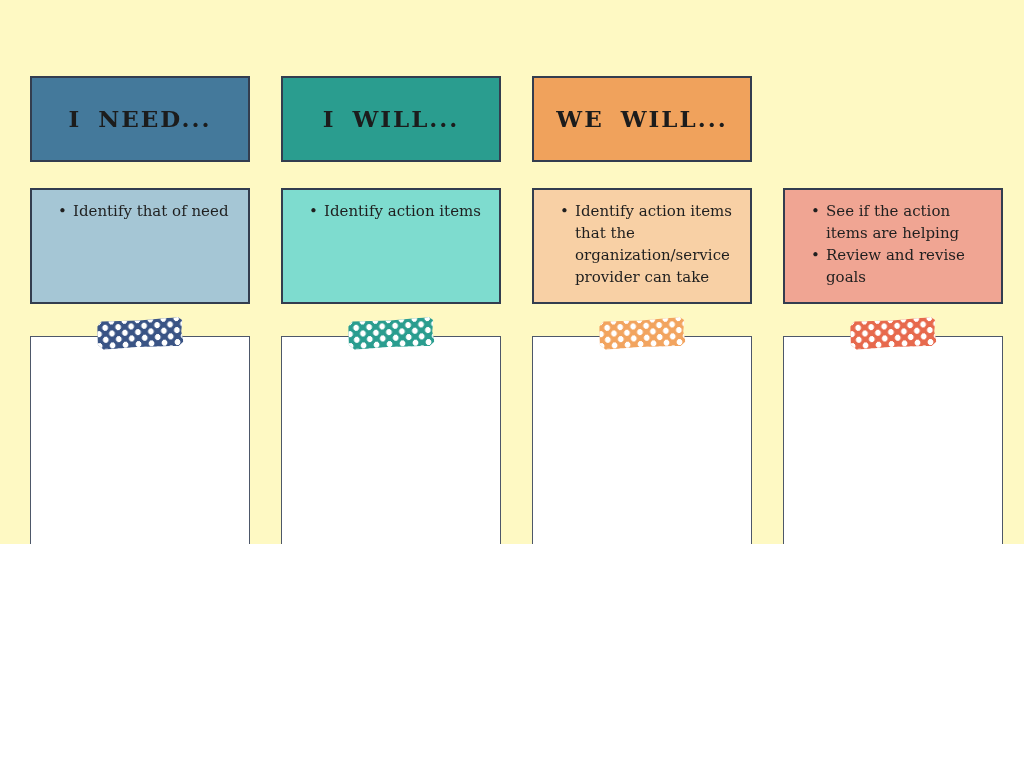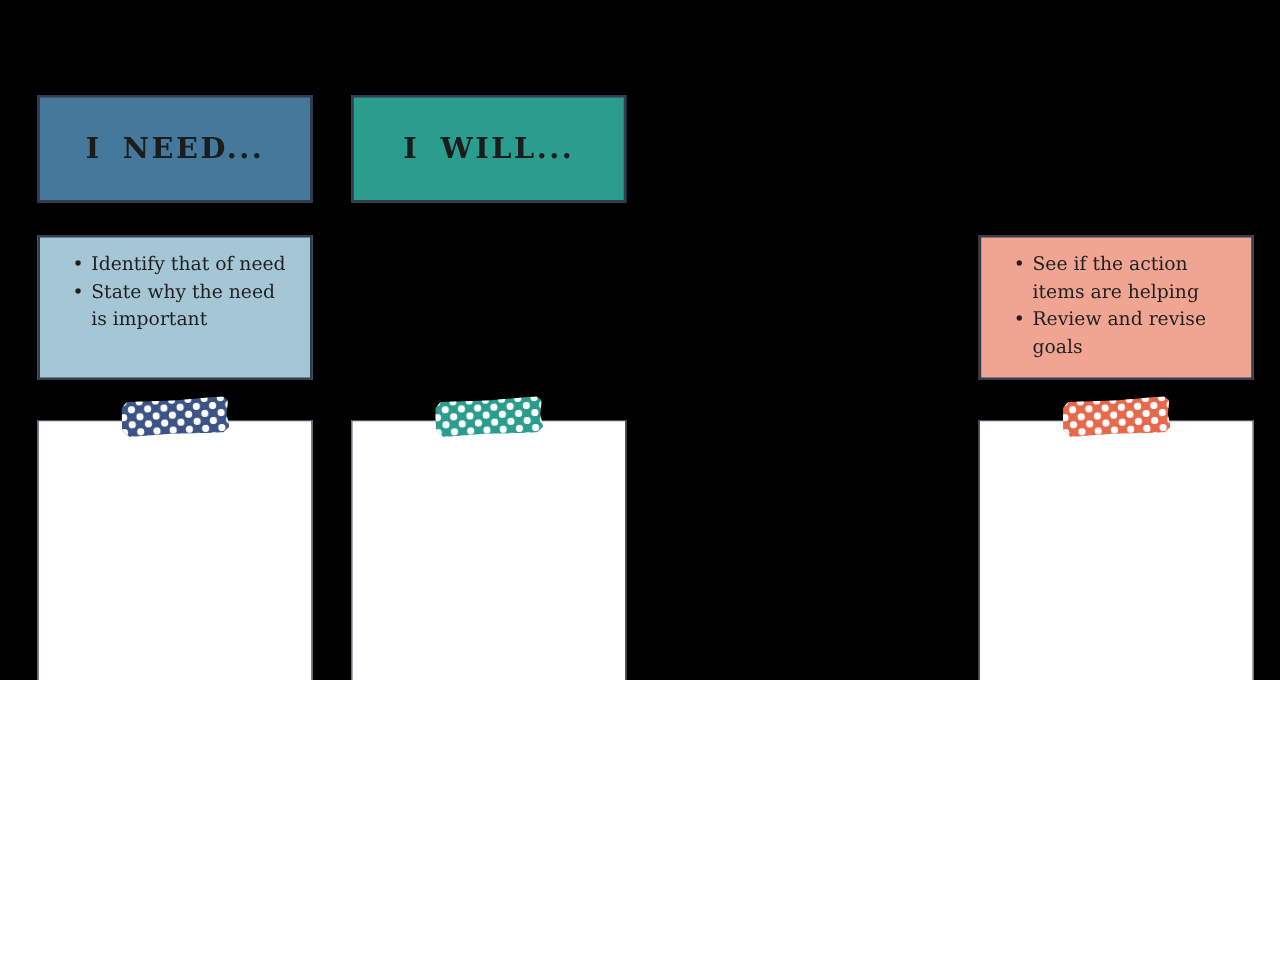--- a/index.html
+++ b/index.html
@@ -1,19 +1,19 @@
 <!DOCTYPE html>
 <html><head>
 <meta charset="utf-8">
 <style>
   html,body{margin:0;padding:0;}
   #page{
     position:relative;
     width:1024px;height:544px;
-    background:#000000;
+    background:#fef9c3;
     overflow:hidden;
     font-family:"DejaVu Serif", serif;
   }
   .column{
     position:absolute;
     top:76px;
     width:220px;
     height:660px;
   }
   .col-0{left:30px;}
@@ -108,35 +108,51 @@
 
 <div id="page">
 
   <div class="column col-0" style="--header-bg: #44799B; --notes-bg: #A5C6D5; --tape-color: #3A5485;">
     <div class="header">
       <span>I NEED...</span>
     </div>
     <div class="notes">
       <ul>
           <li>Identify that of need</li>
-          <li>State why the need is important</li>
         </ul>
     </div>
     <div class="tape"></div>
     <div class="workspace"></div>
   </div>
 
   <div class="column col-1" style="--header-bg: #2A9D8F; --notes-bg: #7EDCCF; --tape-color: #2A9D8F;">
     <div class="header">
       <span>I WILL...</span>
     </div>
+    <div class="notes">
+      <ul>
+          <li>Identify action items</li>
+        </ul>
+    </div>
     <div class="tape"></div>
     <div class="workspace"></div>
   </div>
 
+  <div class="column col-2" style="--header-bg: #F0A25C; --notes-bg: #F8D0A5; --tape-color: #F2A45F;">
+    <div class="header">
+      <span>WE WILL...</span>
+    </div>
+    <div class="notes">
+      <ul>
+          <li>Identify action items that the organization/service provider can take</li>
+        </ul>
+    </div>
+    <div class="tape"></div>
+    <div class="workspace"></div>
+  </div>
 
   <div class="column col-3" style="--header-bg: #DE674C; --notes-bg: #F0A593; --tape-color: #E7694D;">
     <div class="notes">
       <ul>
           <li>See if the action items are helping</li>
           <li>Review and revise goals</li>
         </ul>
     </div>
     <div class="tape"></div>
     <div class="workspace"></div>

